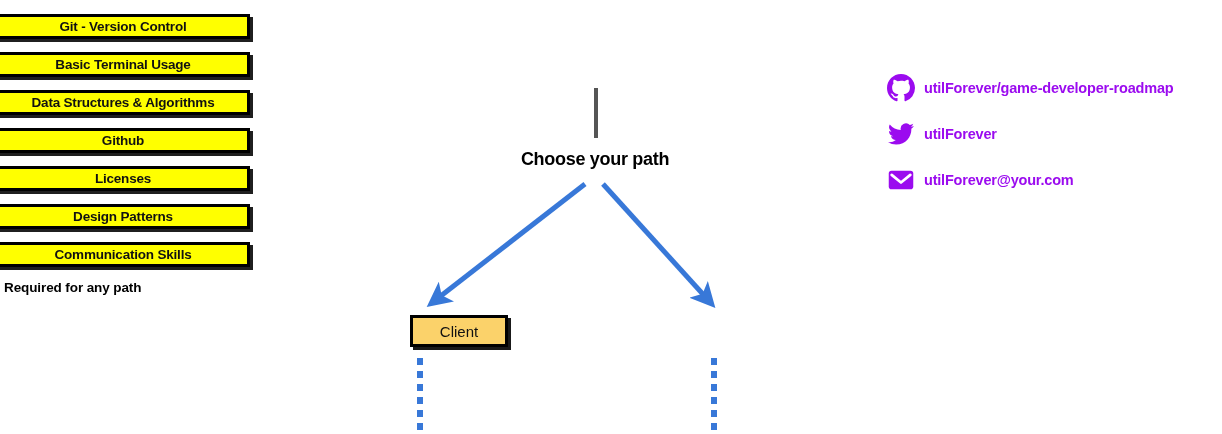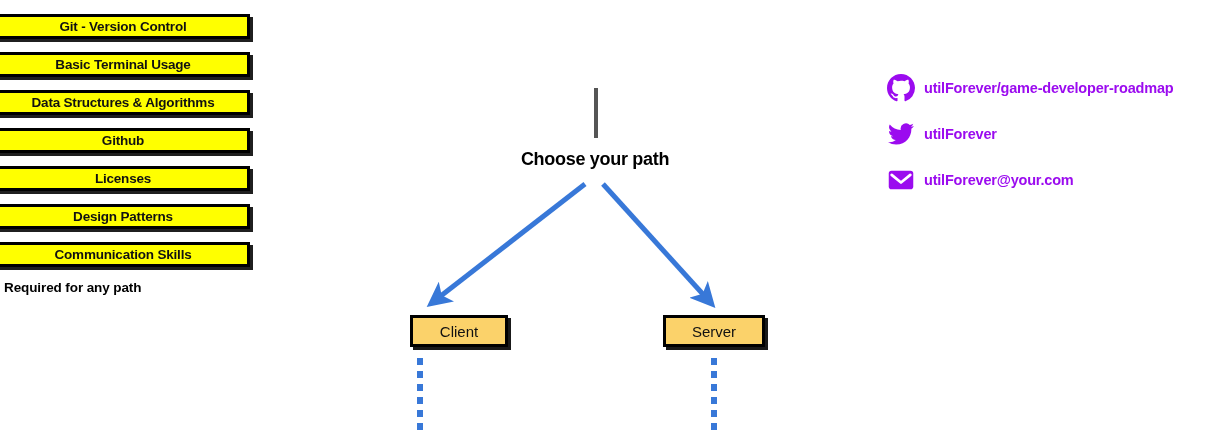--- a/index.html
+++ b/index.html
@@ -212,23 +212,20 @@
       </marker>
     </defs>
     <line x1="285" y1="184" x2="133" y2="302" stroke="#3878D8" stroke-width="5" marker-end="url(#arrowhead)"></line>
     <line x1="303" y1="184" x2="410" y2="302" stroke="#3878D8" stroke-width="5" marker-end="url(#arrowhead)"></line>
   </svg>
 
   <div id="node-client" class="path-node">
     <span class="path-node-label">Client</span>
   </div>
 
-  <div id="node-server" class="path-node">
-    <span class="path-node-label">Server</span>
-  </div>
 
   <div id="trail-client" class="dotted-trail">
     <span></span>
       <span></span>
       <span></span>
       <span></span>
       <span></span>
       <span></span>
   </div>
   <div id="trail-server" class="dotted-trail">

